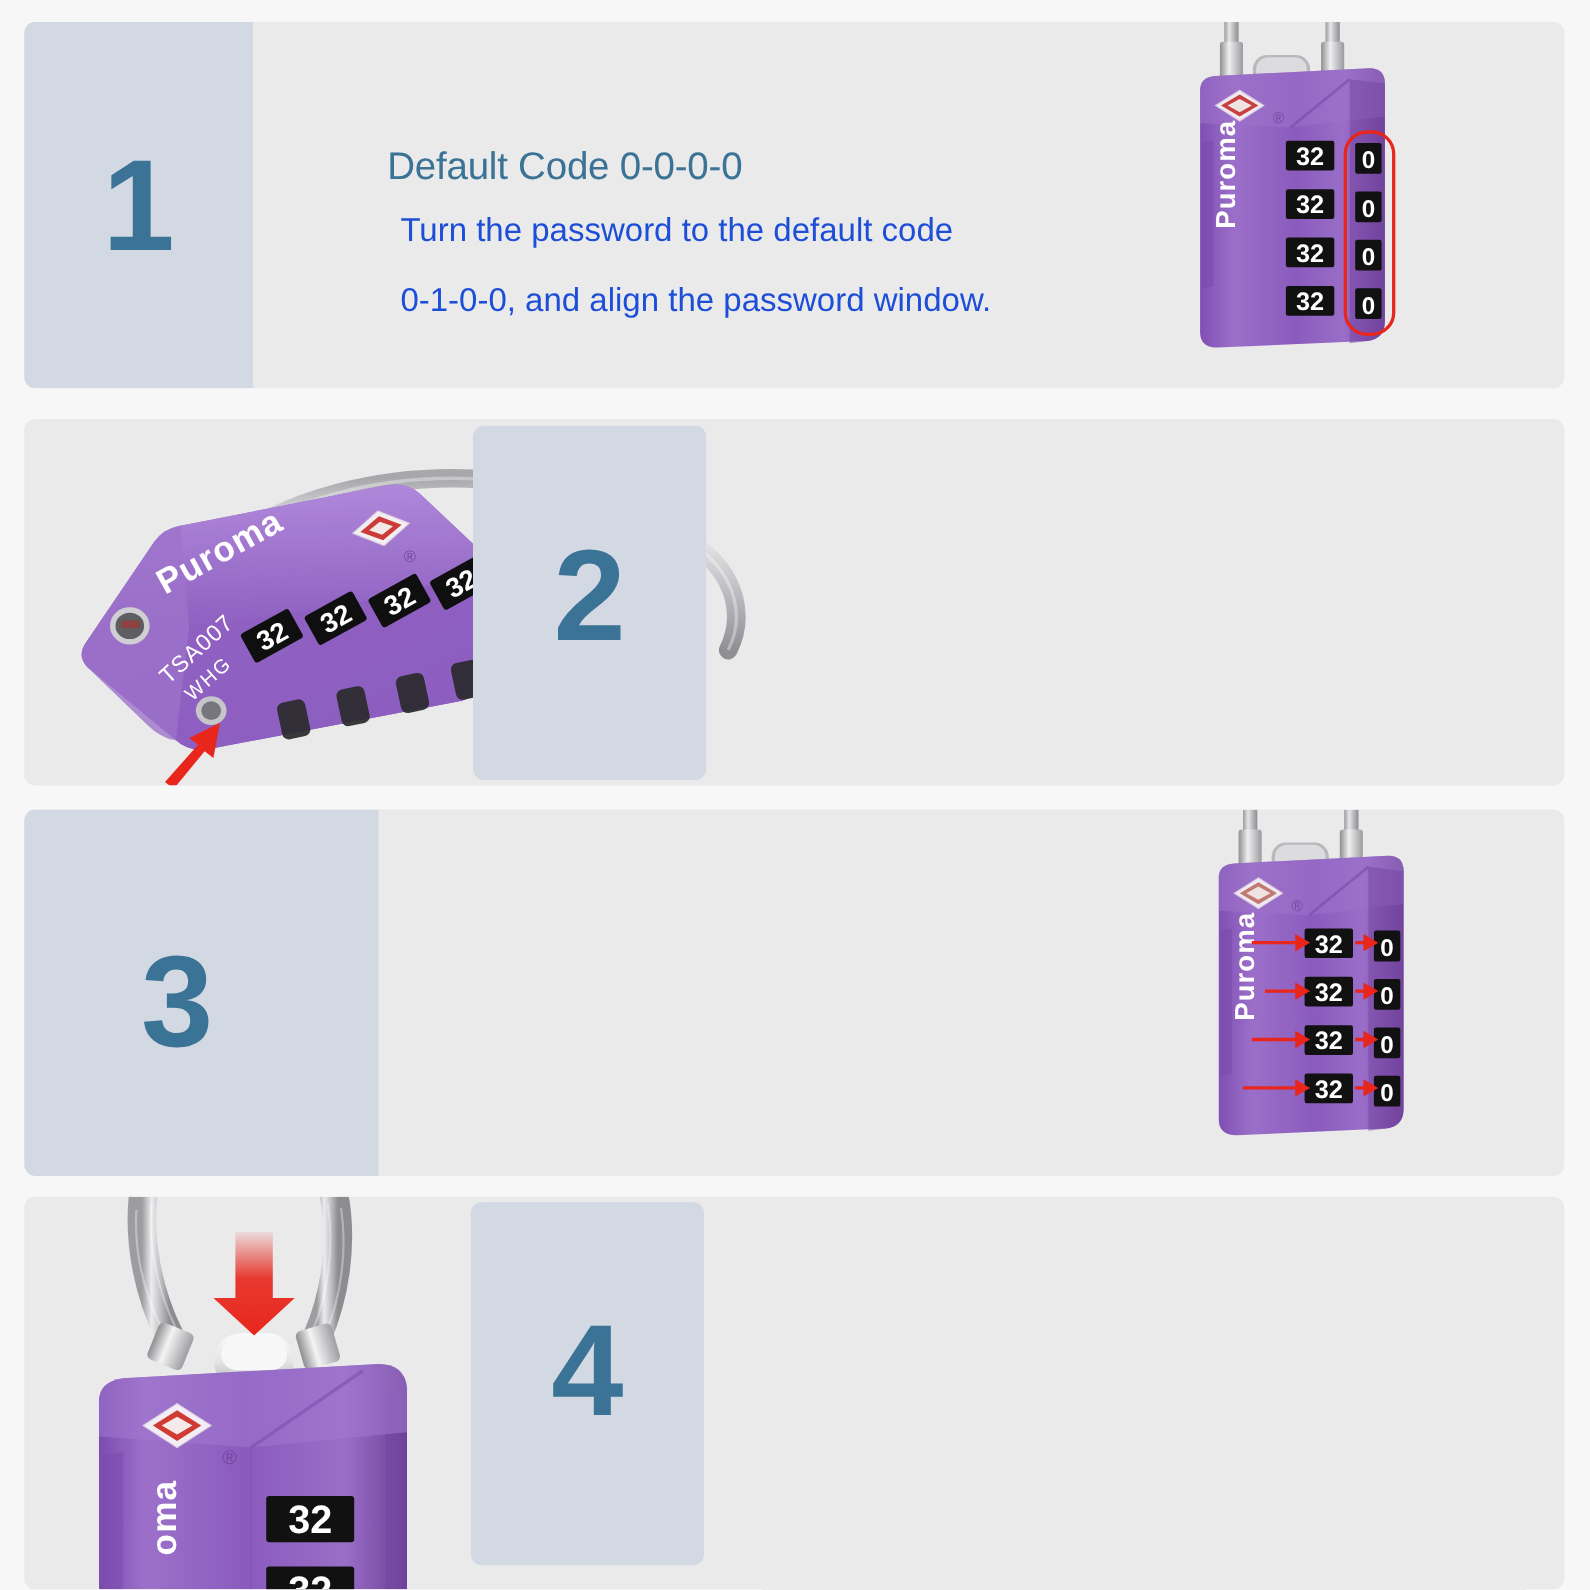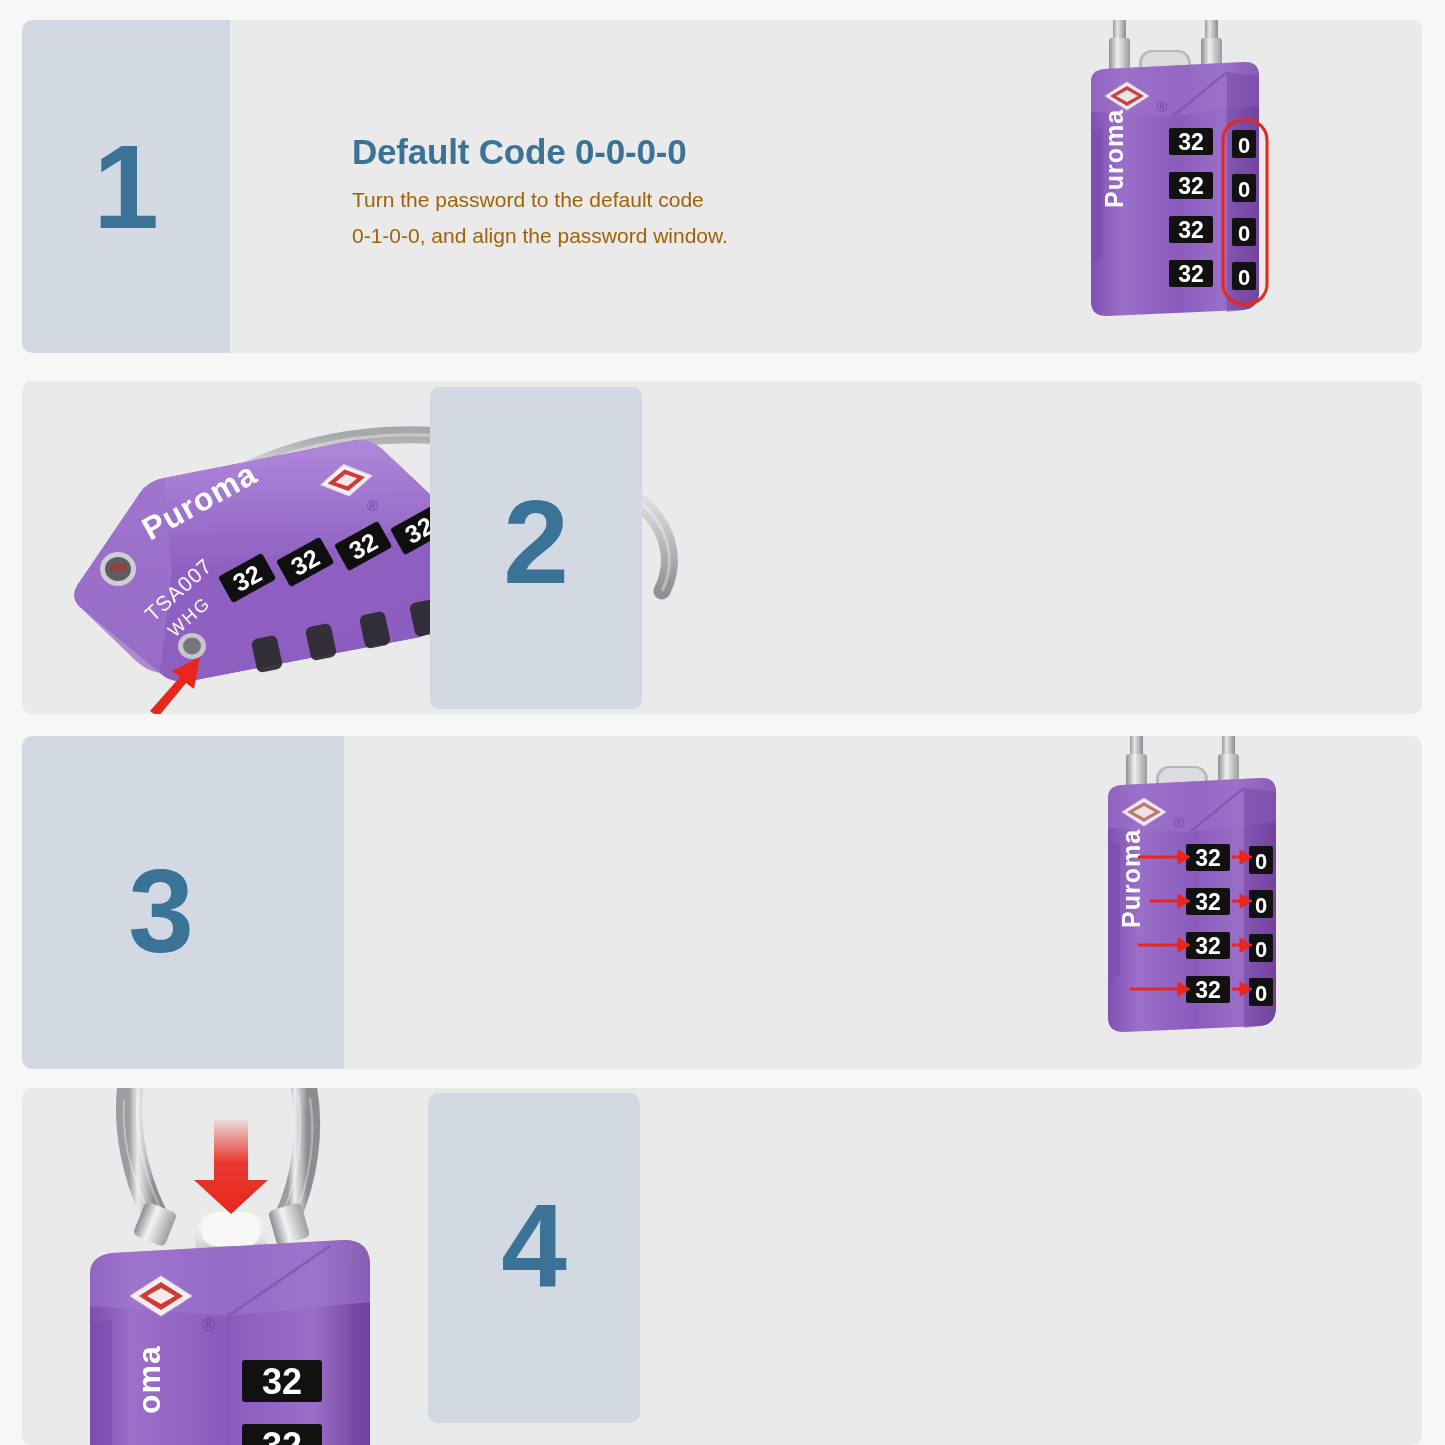--- a/index.html
+++ b/index.html
@@ -73,31 +73,31 @@
     border-radius: 10px;
     font-size: 118px;
     z-index: 1;
   }
   #badge-4 span { transform: translateY(-12px); }
 
   
   .textblock { position: absolute; }
   .step-title {
     color: #3a7396;
-    font-weight: bold;
+    font-weight: normal;
     font-size: 35px;
     letter-spacing: -0.2px;
     margin: 0 0 10px 0;
     white-space: nowrap;
   }
   .step-body {
-    color: #a16207;
-    font-size: 21px;
+    color: #1d4ed8;
+    font-size: 30px;
     line-height: 1.72;
-    margin: 0;
+    margin: 12px;
   }
   #text-1 { left: 330px; top: 112px; width: 700px; }
 
   
   
   
   .art { position: absolute; }
 
   
   #art-1 { left: 1055px; top: 0px; width: 240px; height: 333px; }

